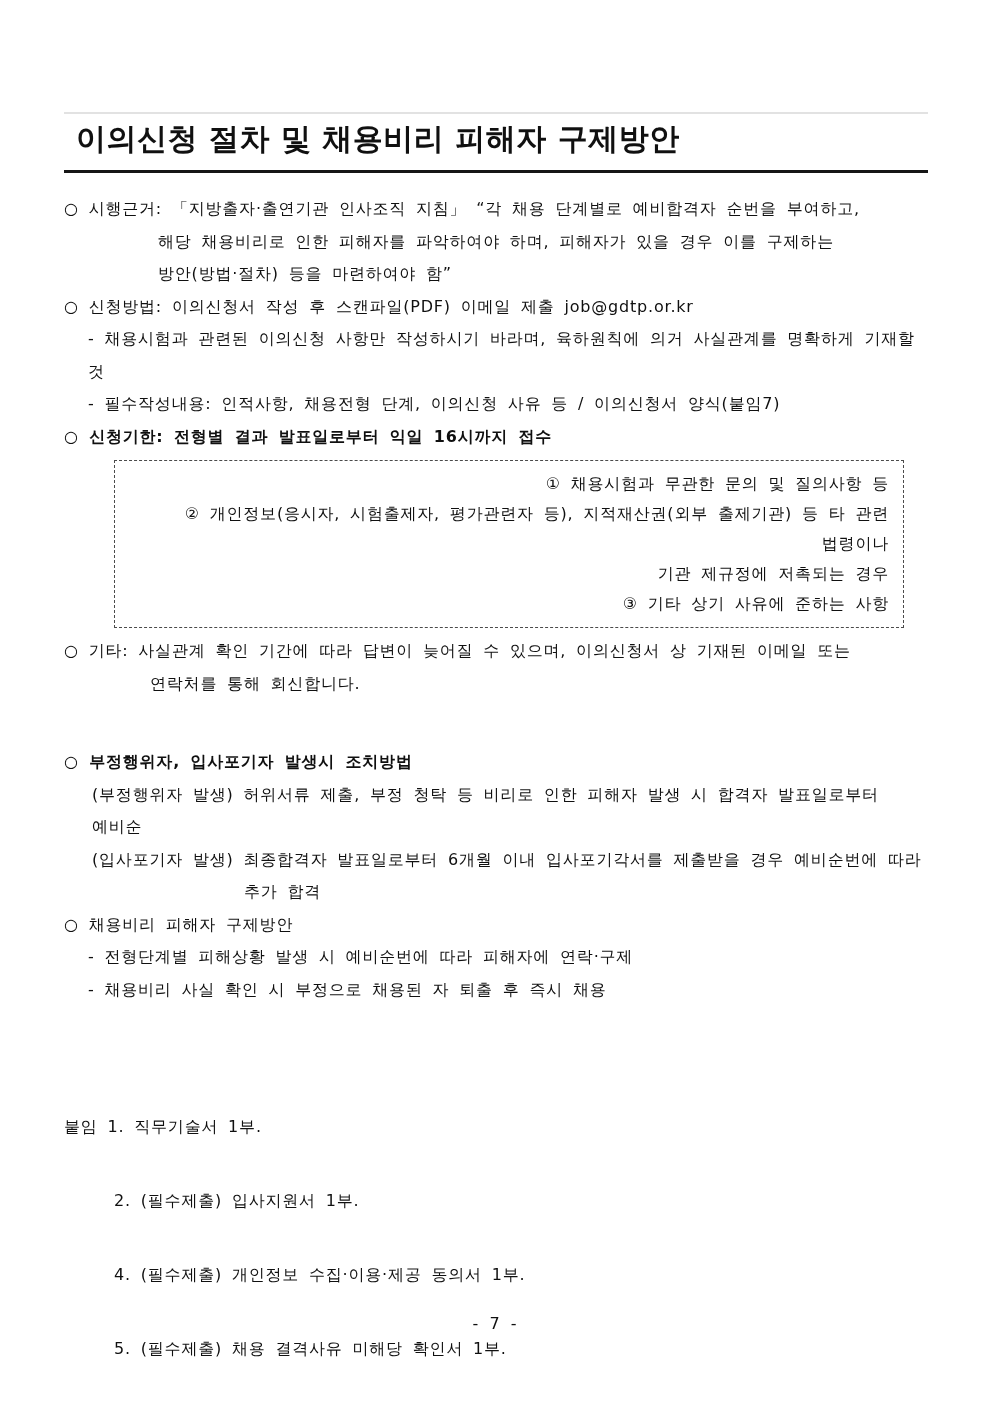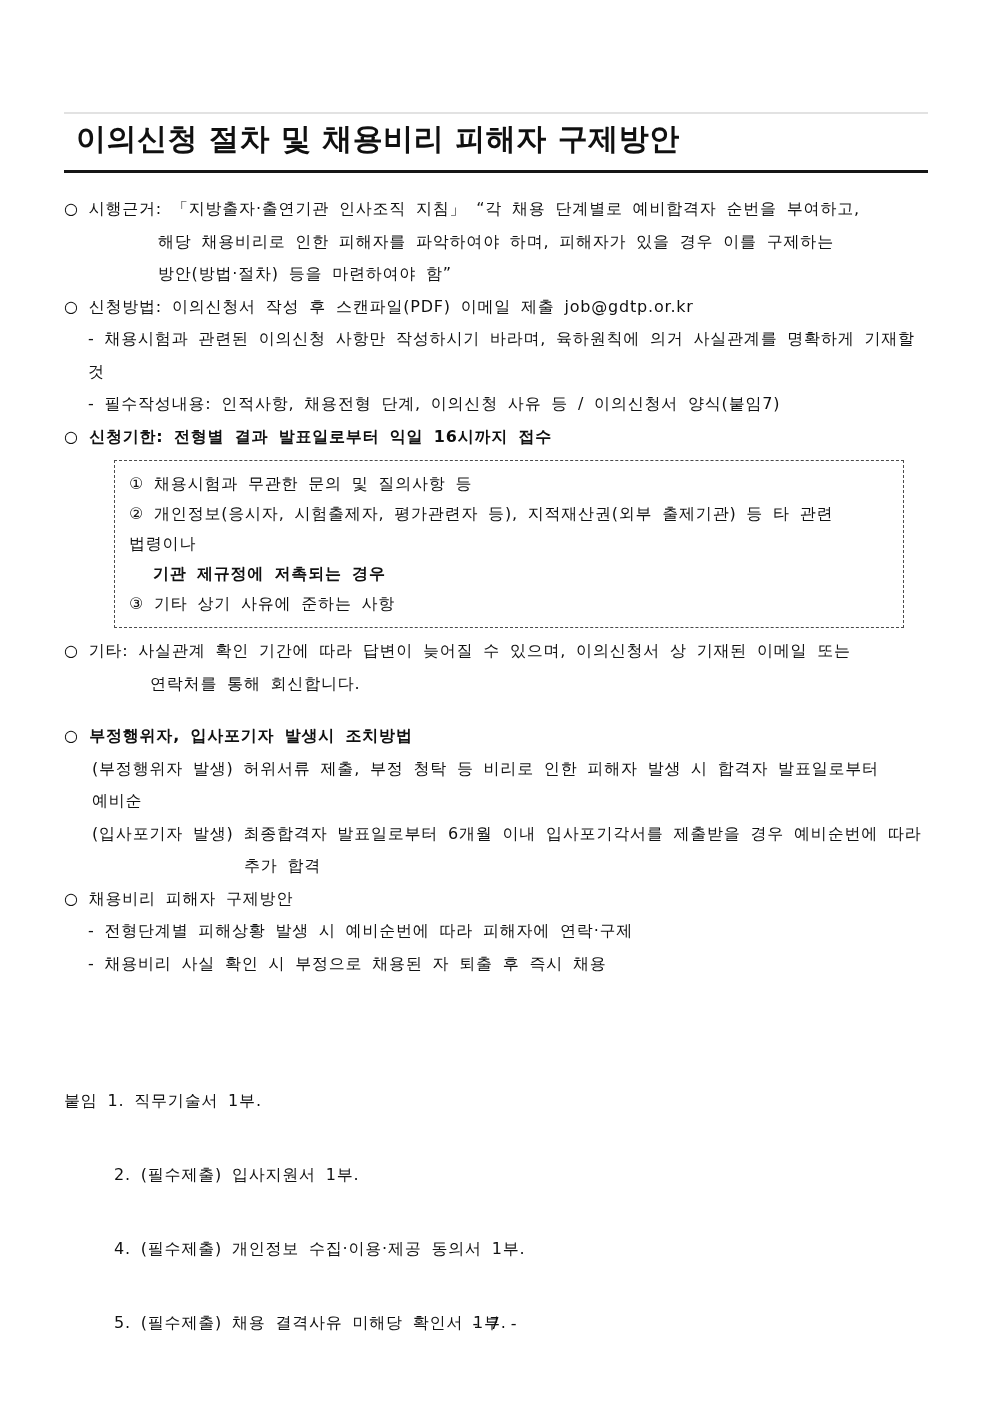--- a/index.html
+++ b/index.html
@@ -42,24 +42,25 @@
   .i-paren      { padding-left:28px; }
   .i-cont-paren { padding-left:180px; }
 
   .box {
     box-sizing:content-box;
     width:760px;
     margin:7px 0 7px 50px;
     border:1px dashed #4a4a4a;
     padding:8px 14px;
     line-height:30px;
+    text-align:right;
   }
-  .box .i-cont { padding-left:24px;font-weight:bold; }
+  .box .i-cont { padding-left:24px; }
 
-  .gap-sm { margin-top:20px; }
+  .gap-sm { margin-top:46px; }
   .gap-lg { margin-top:104px; }
 
   .att { line-height:34px; }
   .att .i-num { padding-left:50px;margin-top:40px; }
 
   .footer {
     position:absolute;
     left:0; right:0; bottom:40px;
     text-align:center;
     font-size:16px;

